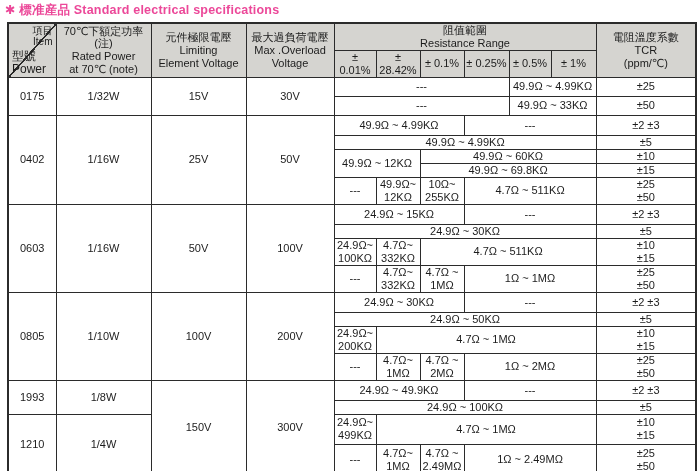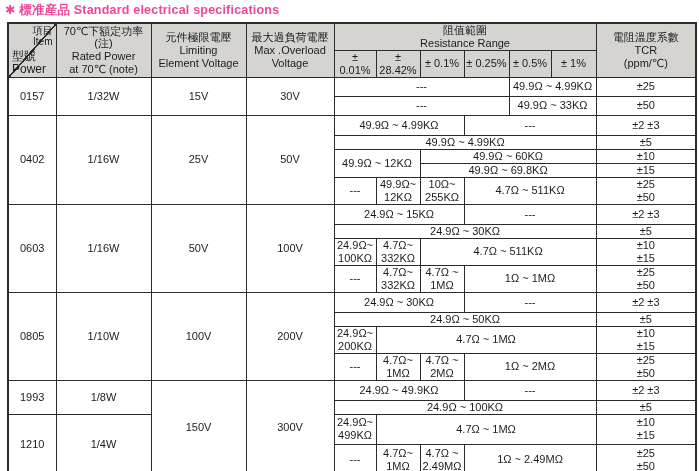--- a/index.html
+++ b/index.html
@@ -85,21 +85,21 @@
     <tr class="h24">
       <td class="hd tol">± 0.01%</td>
       <td class="hd tol">± 28.42%</td>
       <td class="hd tol">± 0.1%</td>
       <td class="hd tol">± 0.25%</td>
       <td class="hd tol">± 0.5%</td>
       <td class="hd tol">± 1%</td>
     </tr>
 
     <tr class="h19">
-      <td rowspan="2">0157</td>
+      <td rowspan="2">0175</td>
       <td rowspan="2">1/32W</td>
       <td rowspan="2">15V</td>
       <td rowspan="2">30V</td>
       <td colspan="4">---</td>
       <td colspan="2">49.9Ω ~ 4.99KΩ</td>
       <td>±25</td>
     </tr>
     <tr class="h19">
       <td colspan="4">---</td>
       <td colspan="2">49.9Ω ~ 33KΩ</td>

